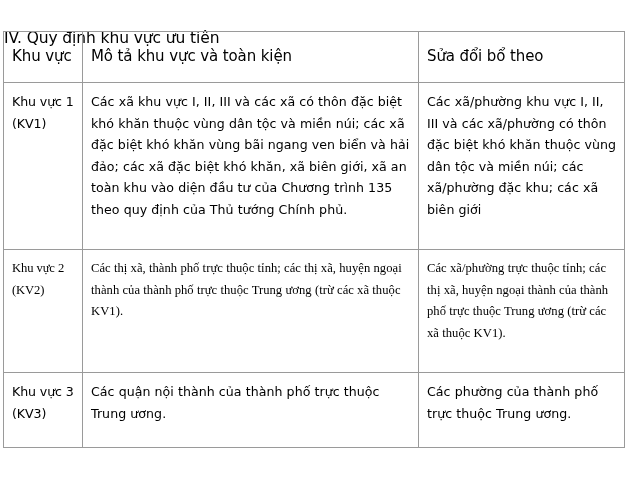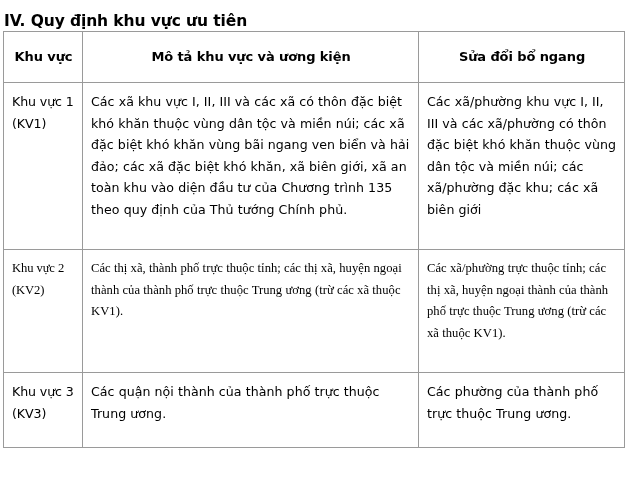--- a/index.html
+++ b/index.html
@@ -18,23 +18,23 @@
   }
   #page {
     position: relative;
     width: 640px;
     height: 500px;
     box-sizing: border-box;
   }
   .page-title {
     position: absolute;
     left: 4px;
-    top: 0;
+    top: 17px;
     font-size: 15.5px;
-    font-weight: bold;
+    font-weight: normal;
     letter-spacing: -0.1px;
     line-height: 22px;
     white-space: nowrap;
   }
   .table-wrap {
     position: absolute;
     left: 3px;
     top: 31px;
     width: 621px;
   }
@@ -49,23 +49,22 @@
     vertical-align: top;
     padding: 8px 7px 8px 8px;
     font-size: 12.6px;
     line-height: 21.5px;
     text-align: left;
     font-weight: normal;
     word-wrap: break-word;
     overflow-wrap: break-word;
   }
   table.zone-table thead th {
-    text-align: center;
-    font-weight: bold;
-    font-size: 13px;
+    font-weight: normal;
+    font-size: 15px;
     height: 40px;
     vertical-align: middle;
     padding-top: 5px;
     padding-bottom: 5px;
     letter-spacing: -0.1px;
   }
   col.c1 { width: 79px; }
   col.c2 { width: 336px; }
   col.c3 { width: 206px; }
   td.zone-name {
@@ -94,22 +93,22 @@
   <div class="table-wrap">
     <table class="zone-table">
       <colgroup>
         <col class="c1">
         <col class="c2">
         <col class="c3">
       </colgroup>
       <thead>
         <tr>
           <th>Khu vực</th>
-          <th>Mô tả khu vực và ương kiện</th>
-          <th>Sửa đổi bổ ngang</th>
+          <th>Mô tả khu vực và toàn kiện</th>
+          <th>Sửa đổi bổ theo</th>
         </tr>
       </thead>
       <tbody>
         <tr class="row-kv1">
           <td class="zone-name">Khu vực 1 (KV1)</td>
           <td class="desc">Các xã khu vực I, II, III và các xã có thôn đặc biệt khó khăn thuộc vùng dân tộc và miền núi; các xã đặc biệt khó khăn vùng bãi ngang ven biển và hải đảo; các xã đặc biệt khó khăn, xã biên giới, xã an toàn khu vào diện đầu tư của Chương trình 135 theo quy định của Thủ tướng Chính phủ.</td>
           <td class="amend">Các xã/phường khu vực I, II, III và các xã/phường có thôn đặc biệt khó khăn thuộc vùng dân tộc và miền núi; các xã/phường đặc khu; các xã biên giới</td>
         </tr>
         <tr class="row-kv2">
           <td class="zone-name">Khu vực 2 (KV2)</td>

